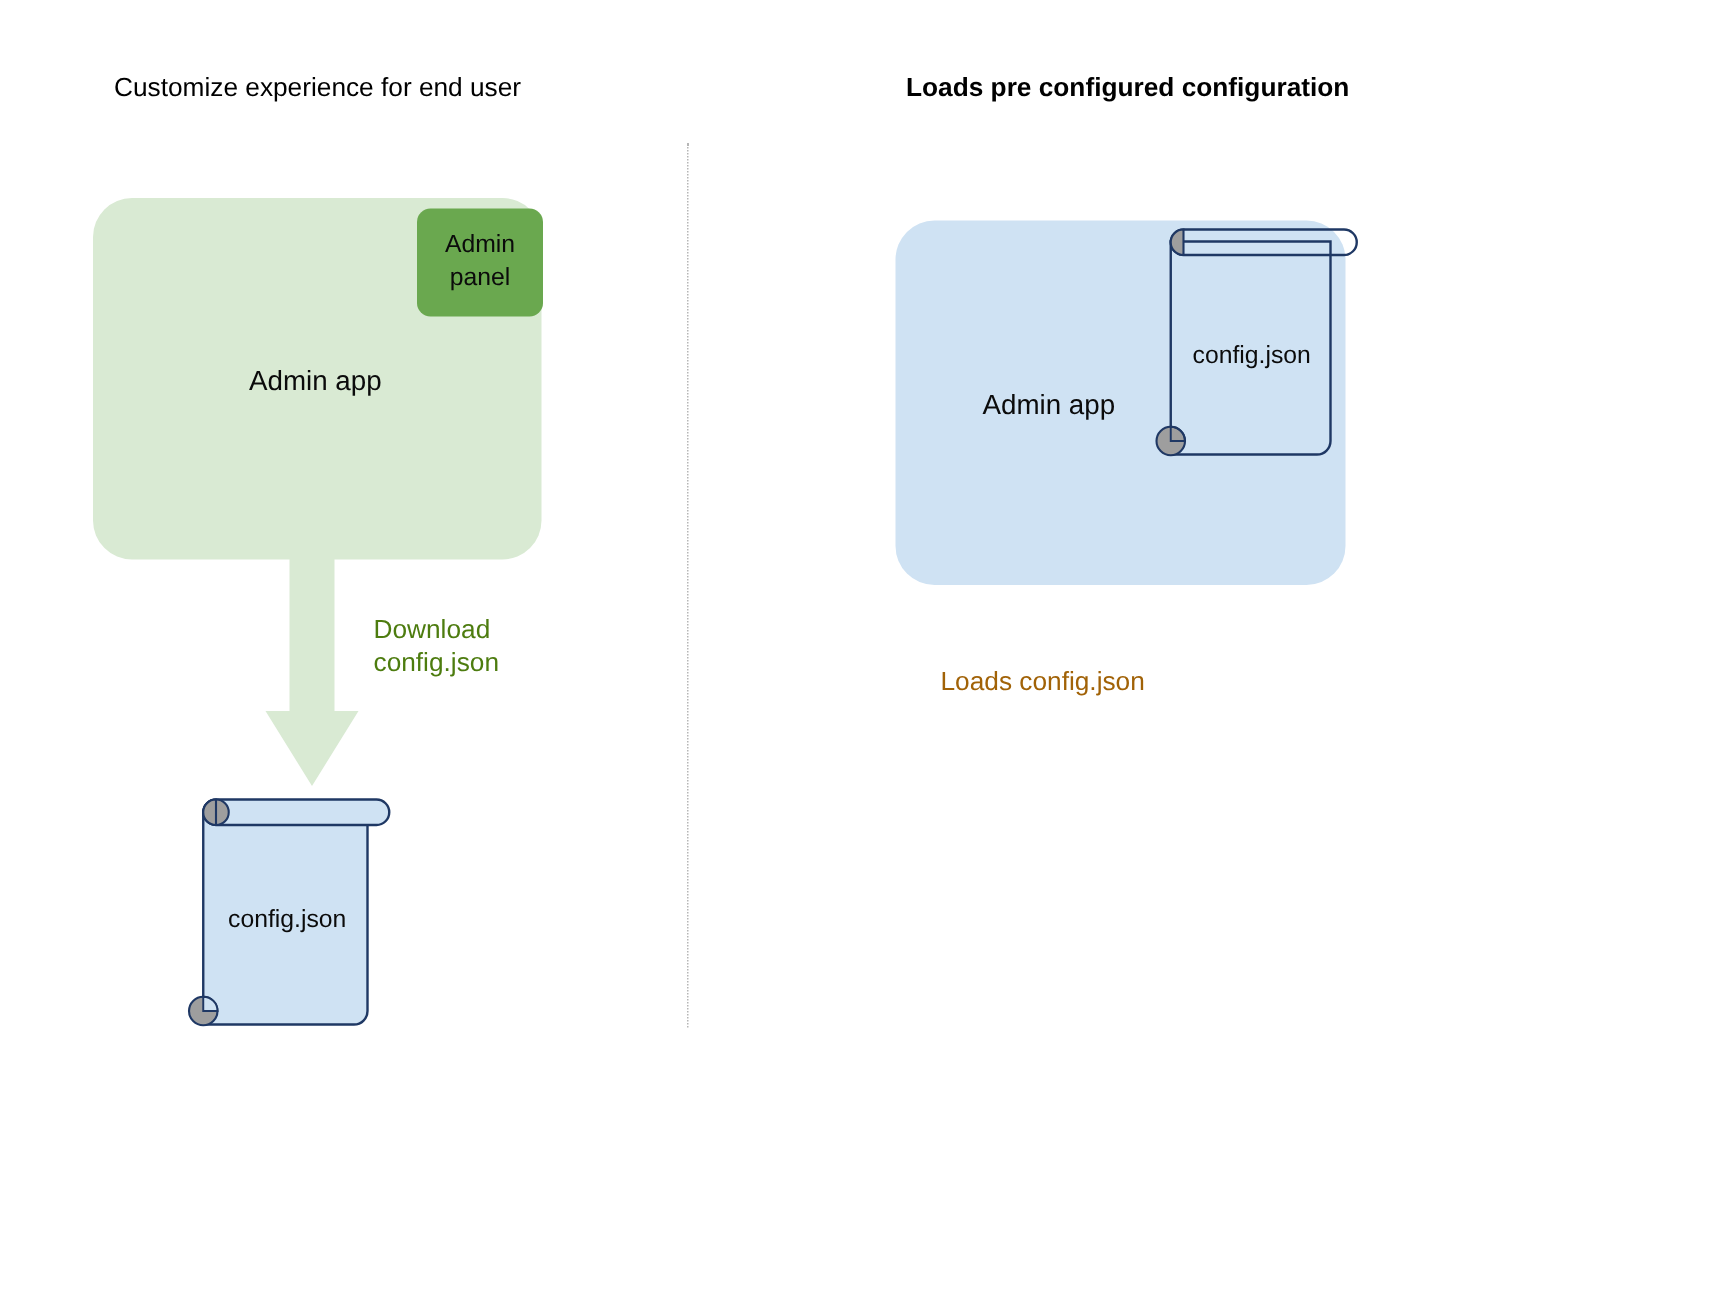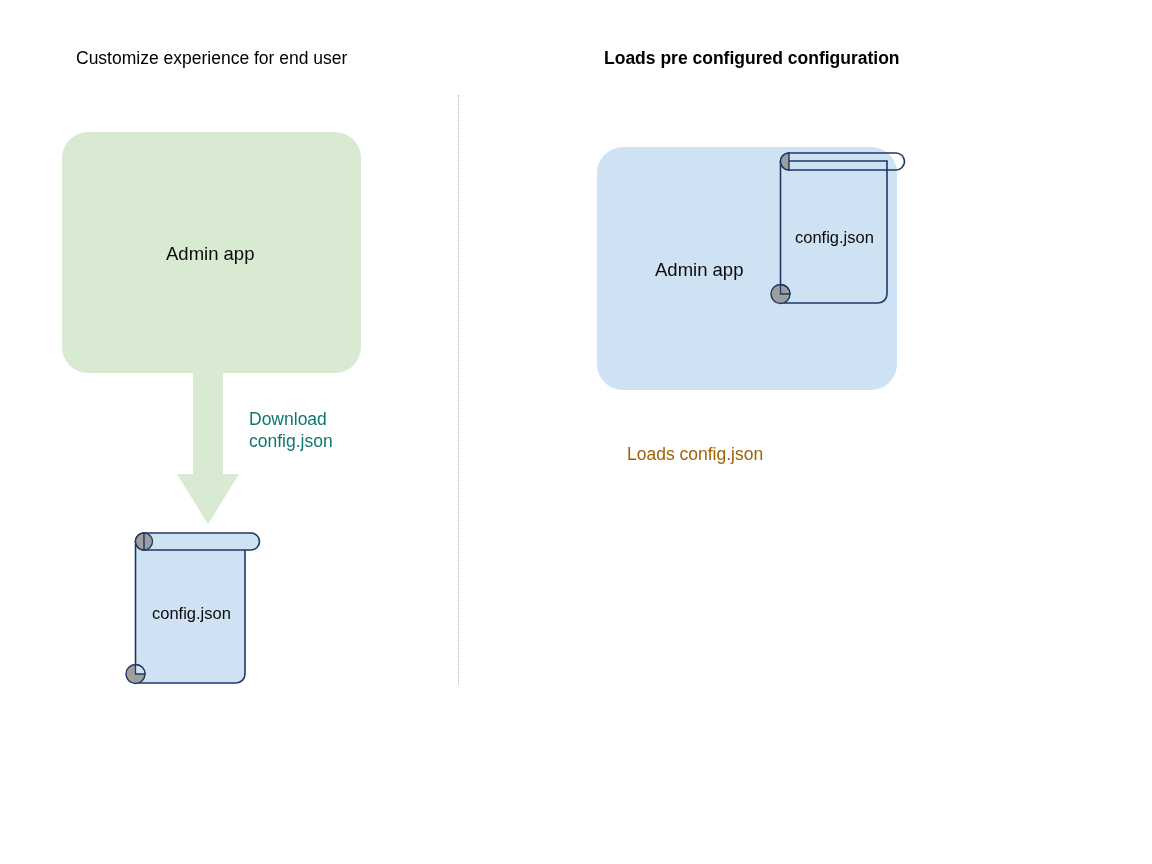--- a/index.html
+++ b/index.html
@@ -105,21 +105,21 @@
     height: 162px;
   }
   #download-arrow svg { display: block; }
 
   #download-arrow-label {
     position: absolute;
     left: 249px;
     top: 408px;
     font-size: 17.5px;
     line-height: 1.28;
-    color: #0f766e;
+    color: #4d7c0f;
     white-space: pre-line;
   }
 
   
   .scroll-doc {
     position: absolute;
   }
   .scroll-doc svg { display: block; overflow: visible; }
 
   #scroll-left  { left: 120px; top: 528px; width: 150px; height: 165px; }
@@ -152,20 +152,24 @@
   <div class="section-title" id="title-left">Customize experience for end user</div>
 
   <div class="section-title" id="title-right">Loads pre configured configuration</div>
 
   <div id="divider"></div>
 
   <div class="app-box" id="admin-app-box"></div>
 
   <div class="app-label" id="admin-app-label">Admin app</div>
 
+  <div id="admin-panel-chip">
+    <span class="chip-text">Admin
+panel</span>
+  </div>
 
   <div id="download-arrow">
     <svg width="64" height="162" viewBox="0 0 64 162" xmlns="http://www.w3.org/2000/svg">
       <polygon points="17,0 47,0 47,108 63,108 32,158 1,108 17,108" fill="#d9ead3"></polygon>
     </svg>
   </div>
 
   <div id="download-arrow-label">Download
 config.json</div>
 

